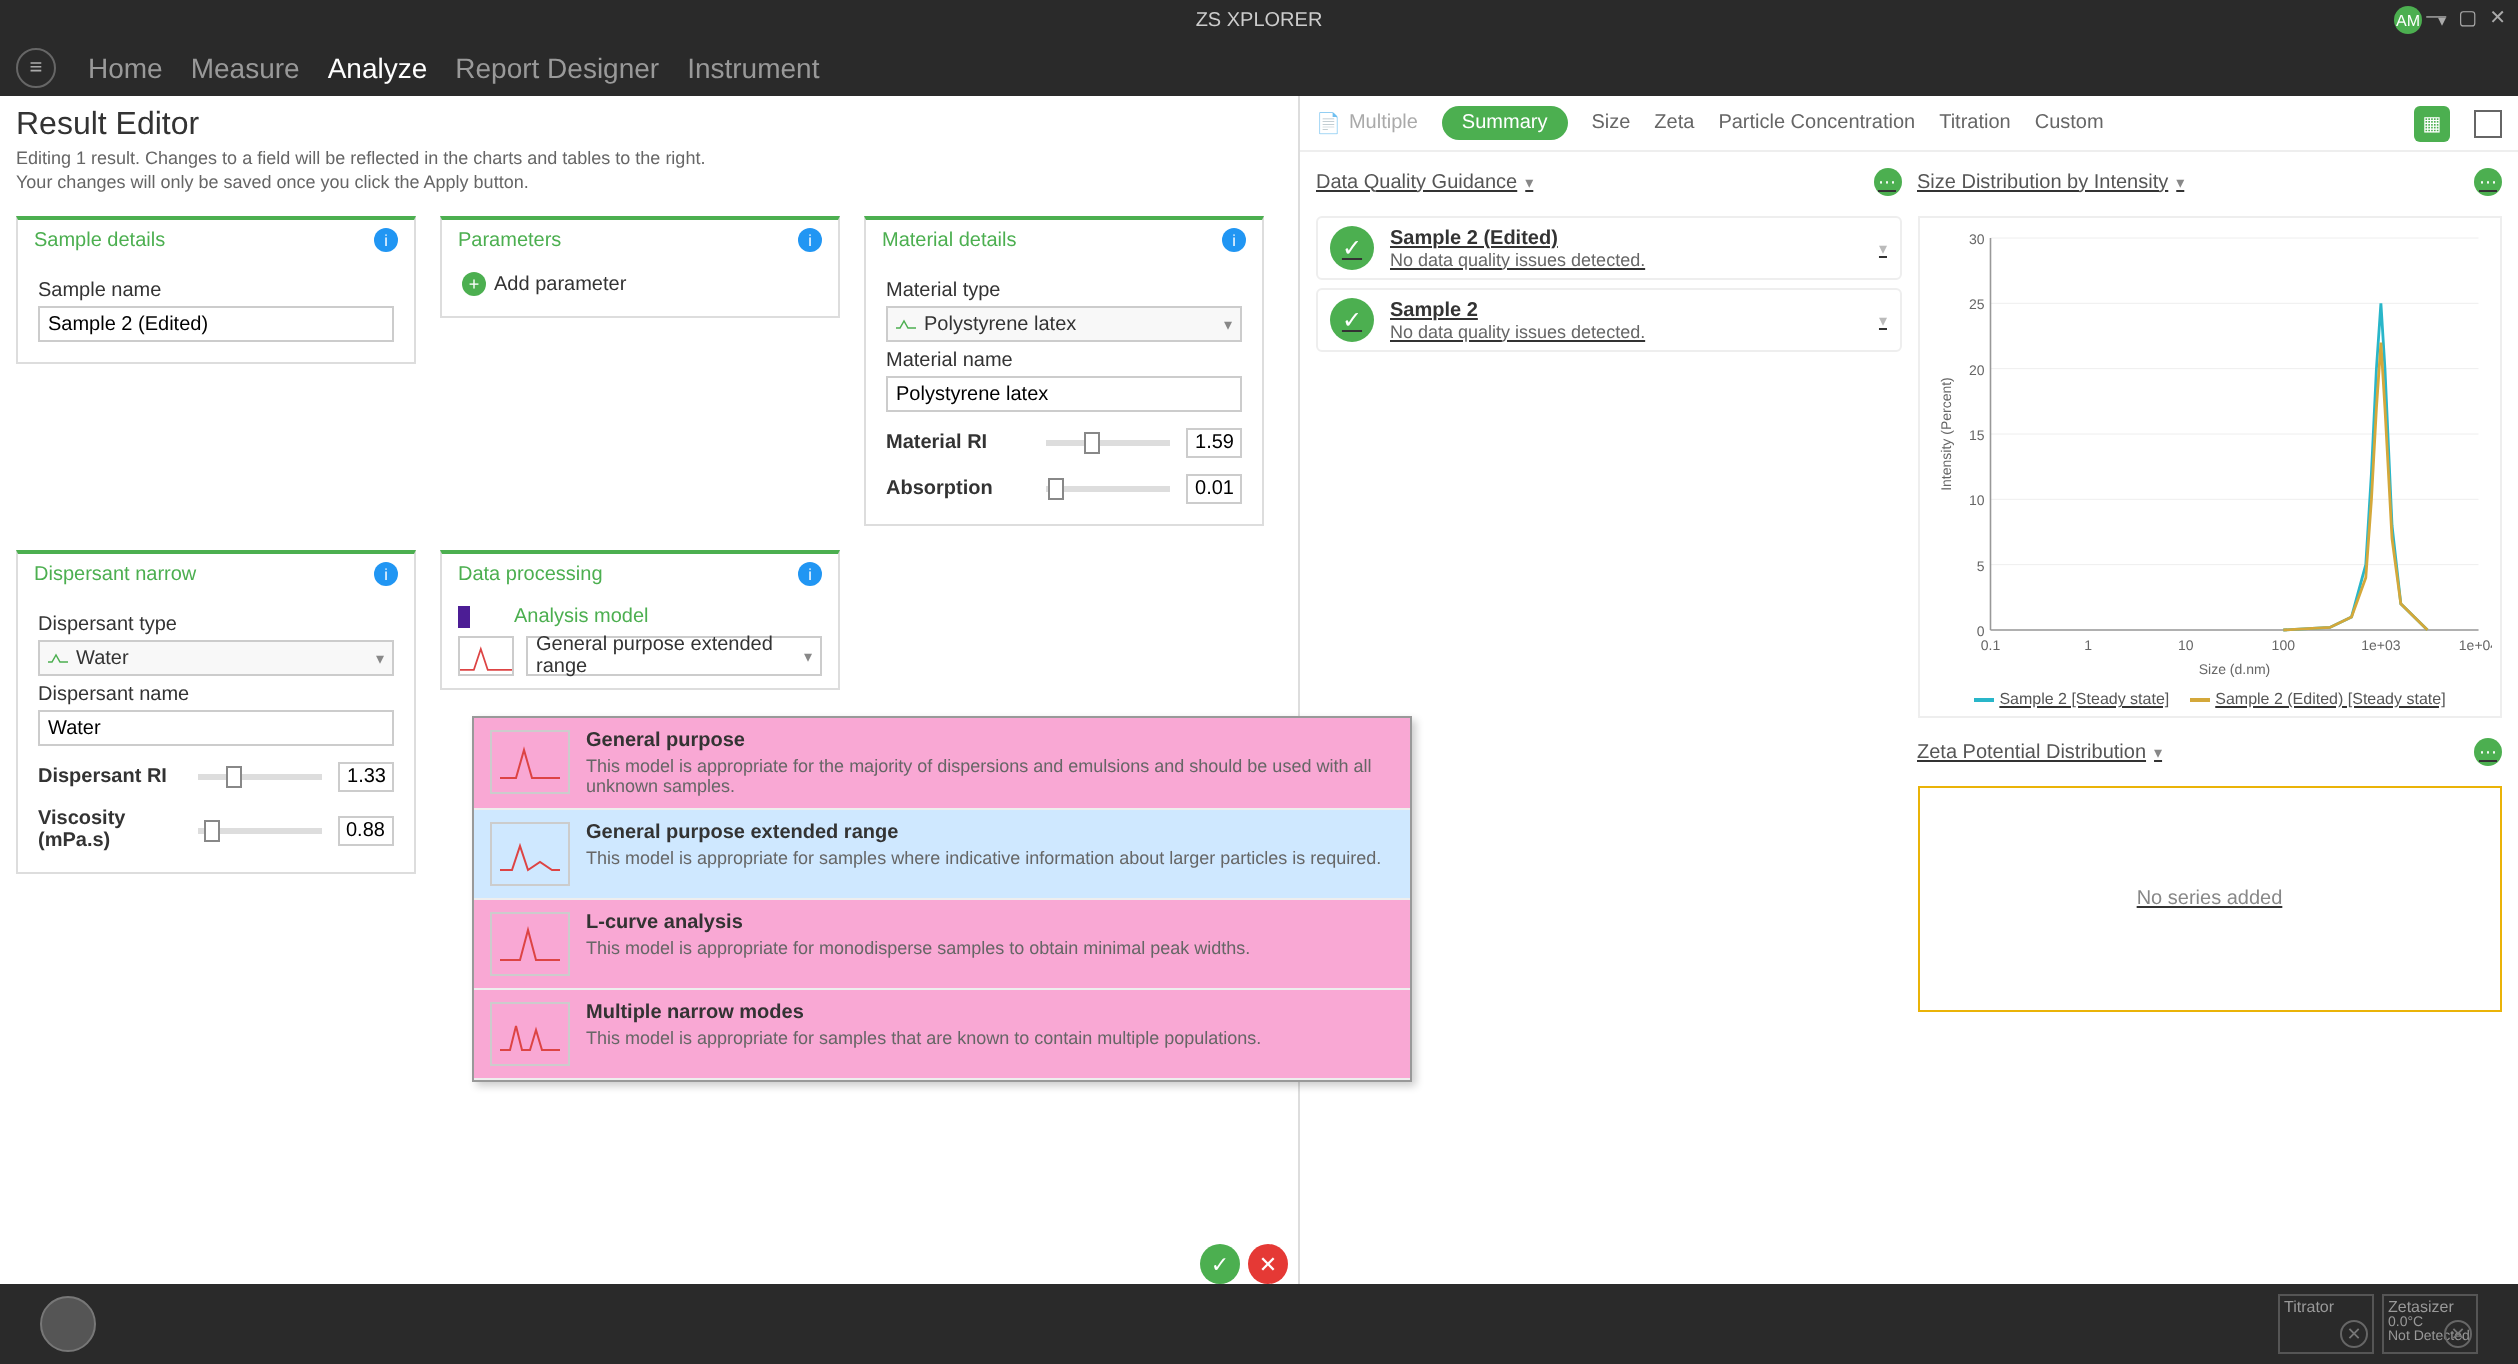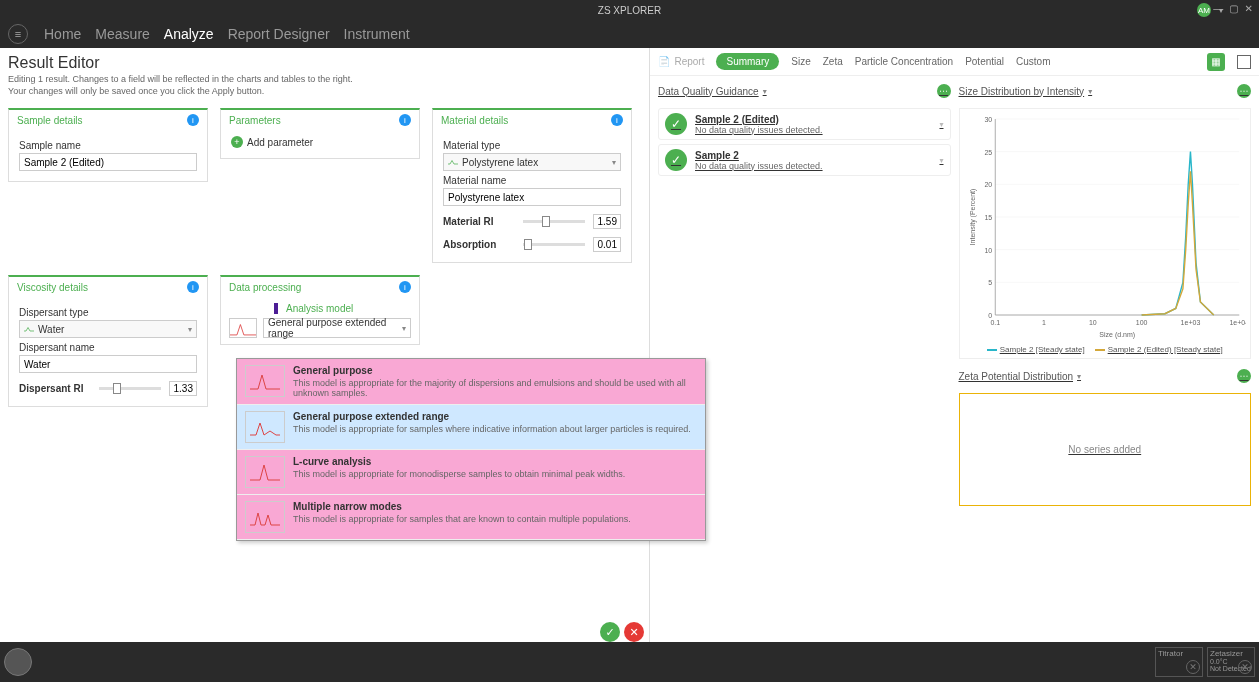--- a/index.html
+++ b/index.html
@@ -42,21 +42,21 @@
 .row-slider .sl-label { width: 72px; font-size: 10px; font-weight: bold; }
 .row-slider .sl-track { flex: 1; height: 3px; background: #ddd; position: relative; }
 .row-slider .sl-thumb { position: absolute; top: -4px; width: 8px; height: 11px; background: #fff; border: 1px solid #888; }
 .row-slider .sl-val { width: 28px; border: 1px solid #ccc; padding: 1px 3px; font-size: 10px; text-align: right; background: #fff; }
 
 .add-param { display: flex; align-items: center; gap: 4px; color: #333; font-size: 10px; cursor: pointer; }
 .add-param .plus-icon { width: 12px; height: 12px; border-radius: 50%; background: #4caf50; color: #fff; font-size: 9px; display: flex; align-items: center; justify-content: center; }
 
 
 .dp-body { padding: 6px 8px; }
-.dp-model-label { color: #4caf50; font-size: 10px; border-left: 4px solid #4c1d95; padding-left: 8px; margin-bottom: 4px; margin-left: 45px; }
+.dp-model-label { color: #4caf50; font-size: 10px; border-left: 6px solid #4c1d95; padding-left: 22px; margin-bottom: 4px; }
 .dp-select { display: flex; align-items: center; gap: 6px; }
 .dp-select .thumb { width: 28px; height: 20px; border: 1px solid #ccc; display: flex; align-items: center; justify-content: center; }
 .dp-select .sel-box { flex: 1; border: 1px solid #ccc; padding: 2px 4px; font-size: 10px; display: flex; justify-content: space-between; align-items: center; height: 20px; }
 
 .dropdown { position: absolute; left: 236px; top: 358px; width: 470px; background: #f9a8d4; border: 1px solid #999; box-shadow: 2px 2px 4px rgba(0,0,0,0.2); z-index: 100; }
 .dd-item { display: flex; gap: 8px; padding: 6px 8px; border-bottom: 1px solid #eee; cursor: pointer; }
 .dd-item.selected { background: #cfe8ff; }
 .dd-item .dd-thumb { width: 40px; height: 32px; border: 1px solid #ccc; flex-shrink: 0; display: flex; align-items: center; justify-content: center; }
 .dd-item .dd-text .dd-title { font-size: 10px; font-weight: bold; color: #333; }
 .dd-item .dd-text .dd-desc { font-size: 9px; color: #666; margin-top: 2px; }
@@ -94,21 +94,21 @@
 .chart-wrap { border: 1px solid #eee; padding: 4px; }
 .chart { position: relative; height: 230px; }
 .chart svg { width: 100%; height: 100%; }
 .legend { display: flex; gap: 10px; justify-content: center; font-size: 8px; color: #555; margin-top: 2px; }
 .legend .li { display: flex; align-items: center; gap: 3px; }
 .legend .swatch { width: 10px; height: 2px; }
 
 .no-series { text-align: center; color: #888; font-size: 10px; padding: 50px 0; border: 1px solid #eab308; }
 
 
-.statusbar { height: 40px; background: #2a2a2a; display: flex; align-items: center; padding: 0 4px; color: #888; }
+.statusbar { height: 40px; background: #2a2a2a; display: flex; align-items: center; padding: 0 20px; color: #888; }
 .statusbar .avatar { width: 28px; height: 28px; border-radius: 50%; background: #555; border: 1px solid #777; }
 .statusbar .spacer { flex: 1; }
 .statusbar .dev-box { width: 48px; height: 30px; border: 1px solid #555; margin-left: 4px; font-size: 8px; color: #999; padding: 1px 2px; position: relative; }
 .statusbar .dev-box .x { position: absolute; right: 2px; bottom: 2px; width: 14px; height: 14px; border: 1px solid #666; border-radius: 50%; color: #777; font-size: 9px; display: flex; align-items: center; justify-content: center; }
 
 
 .peak-svg { width: 30px; height: 20px; }
 </style>
 </head>
 <body>
@@ -198,21 +198,21 @@
             <div class="sl-track">
                 <div class="sl-thumb" style="left:2%"></div>
               </div>
             <input class="sl-val" value="0.01" style="">
           </div>
         </div>
       </div>
 
       <div class="card">
         <div class="card-header">
-          <span>Viscosity details</span>
+          <span>Dispersant narrow</span>
           <span class="info-icon">i</span>
         </div>
         <div class="card-body">
           <span class="field-label">Dispersant type</span>
           <div class="select">
             <span style="display:flex;align-items:center;gap:4px;">
               <svg class="sel-icon" viewBox="0 0 20 10">
                   <polyline points="0,9 4,9 8,2 12,9 20,9" fill="none" stroke="#4caf50" stroke-width="1.5"></polyline>
                 </svg>
               <span>Water</span>
@@ -220,20 +220,27 @@
             <span style="font-size:8px;color:#888;">▾</span>
           </div>
           <span class="field-label">Dispersant name</span>
           <input class="text-input" value="Water" style="">
           <div class="row-slider">
             <span class="sl-label">Dispersant RI</span>
             <div class="sl-track">
                 <div class="sl-thumb" style="left:22%"></div>
               </div>
             <input class="sl-val" value="1.33" style="">
+          </div>
+          <div class="row-slider">
+            <span class="sl-label">Viscosity (mPa.s)</span>
+            <div class="sl-track">
+                <div class="sl-thumb" style="left:5%"></div>
+              </div>
+            <input class="sl-val" value="0.8872" style="">
           </div>
         </div>
       </div>
 
       <div class="card">
         <div class="card-header">
           <span>Data processing</span>
           <span class="info-icon">i</span>
         </div>
         <div class="dp-body">
@@ -251,27 +258,27 @@
           </div>
         </div>
       </div>
     </div>
   </div>
 
   <div class="right-pane">
     <div class="rp-tabs">
       <span class="reports-lbl">
         <span>📄</span>
-        <span>Report</span>
+        <span>Multiple</span>
       </span>
       <span class="pill">Summary</span>
       <span class="tab">Size</span>
       <span class="tab">Zeta</span>
       <span class="tab">Particle Concentration</span>
-      <span class="tab">Potential</span>
+      <span class="tab">Titration</span>
       <span class="tab">Custom</span>
       <span class="spacer"></span>
       <span class="layout-btn">▦</span>
       <span class="fs-btn"></span>
     </div>
 
     <div class="rp-body">
 
       <div class="rp-col">
         <div class="panel-hdr">

